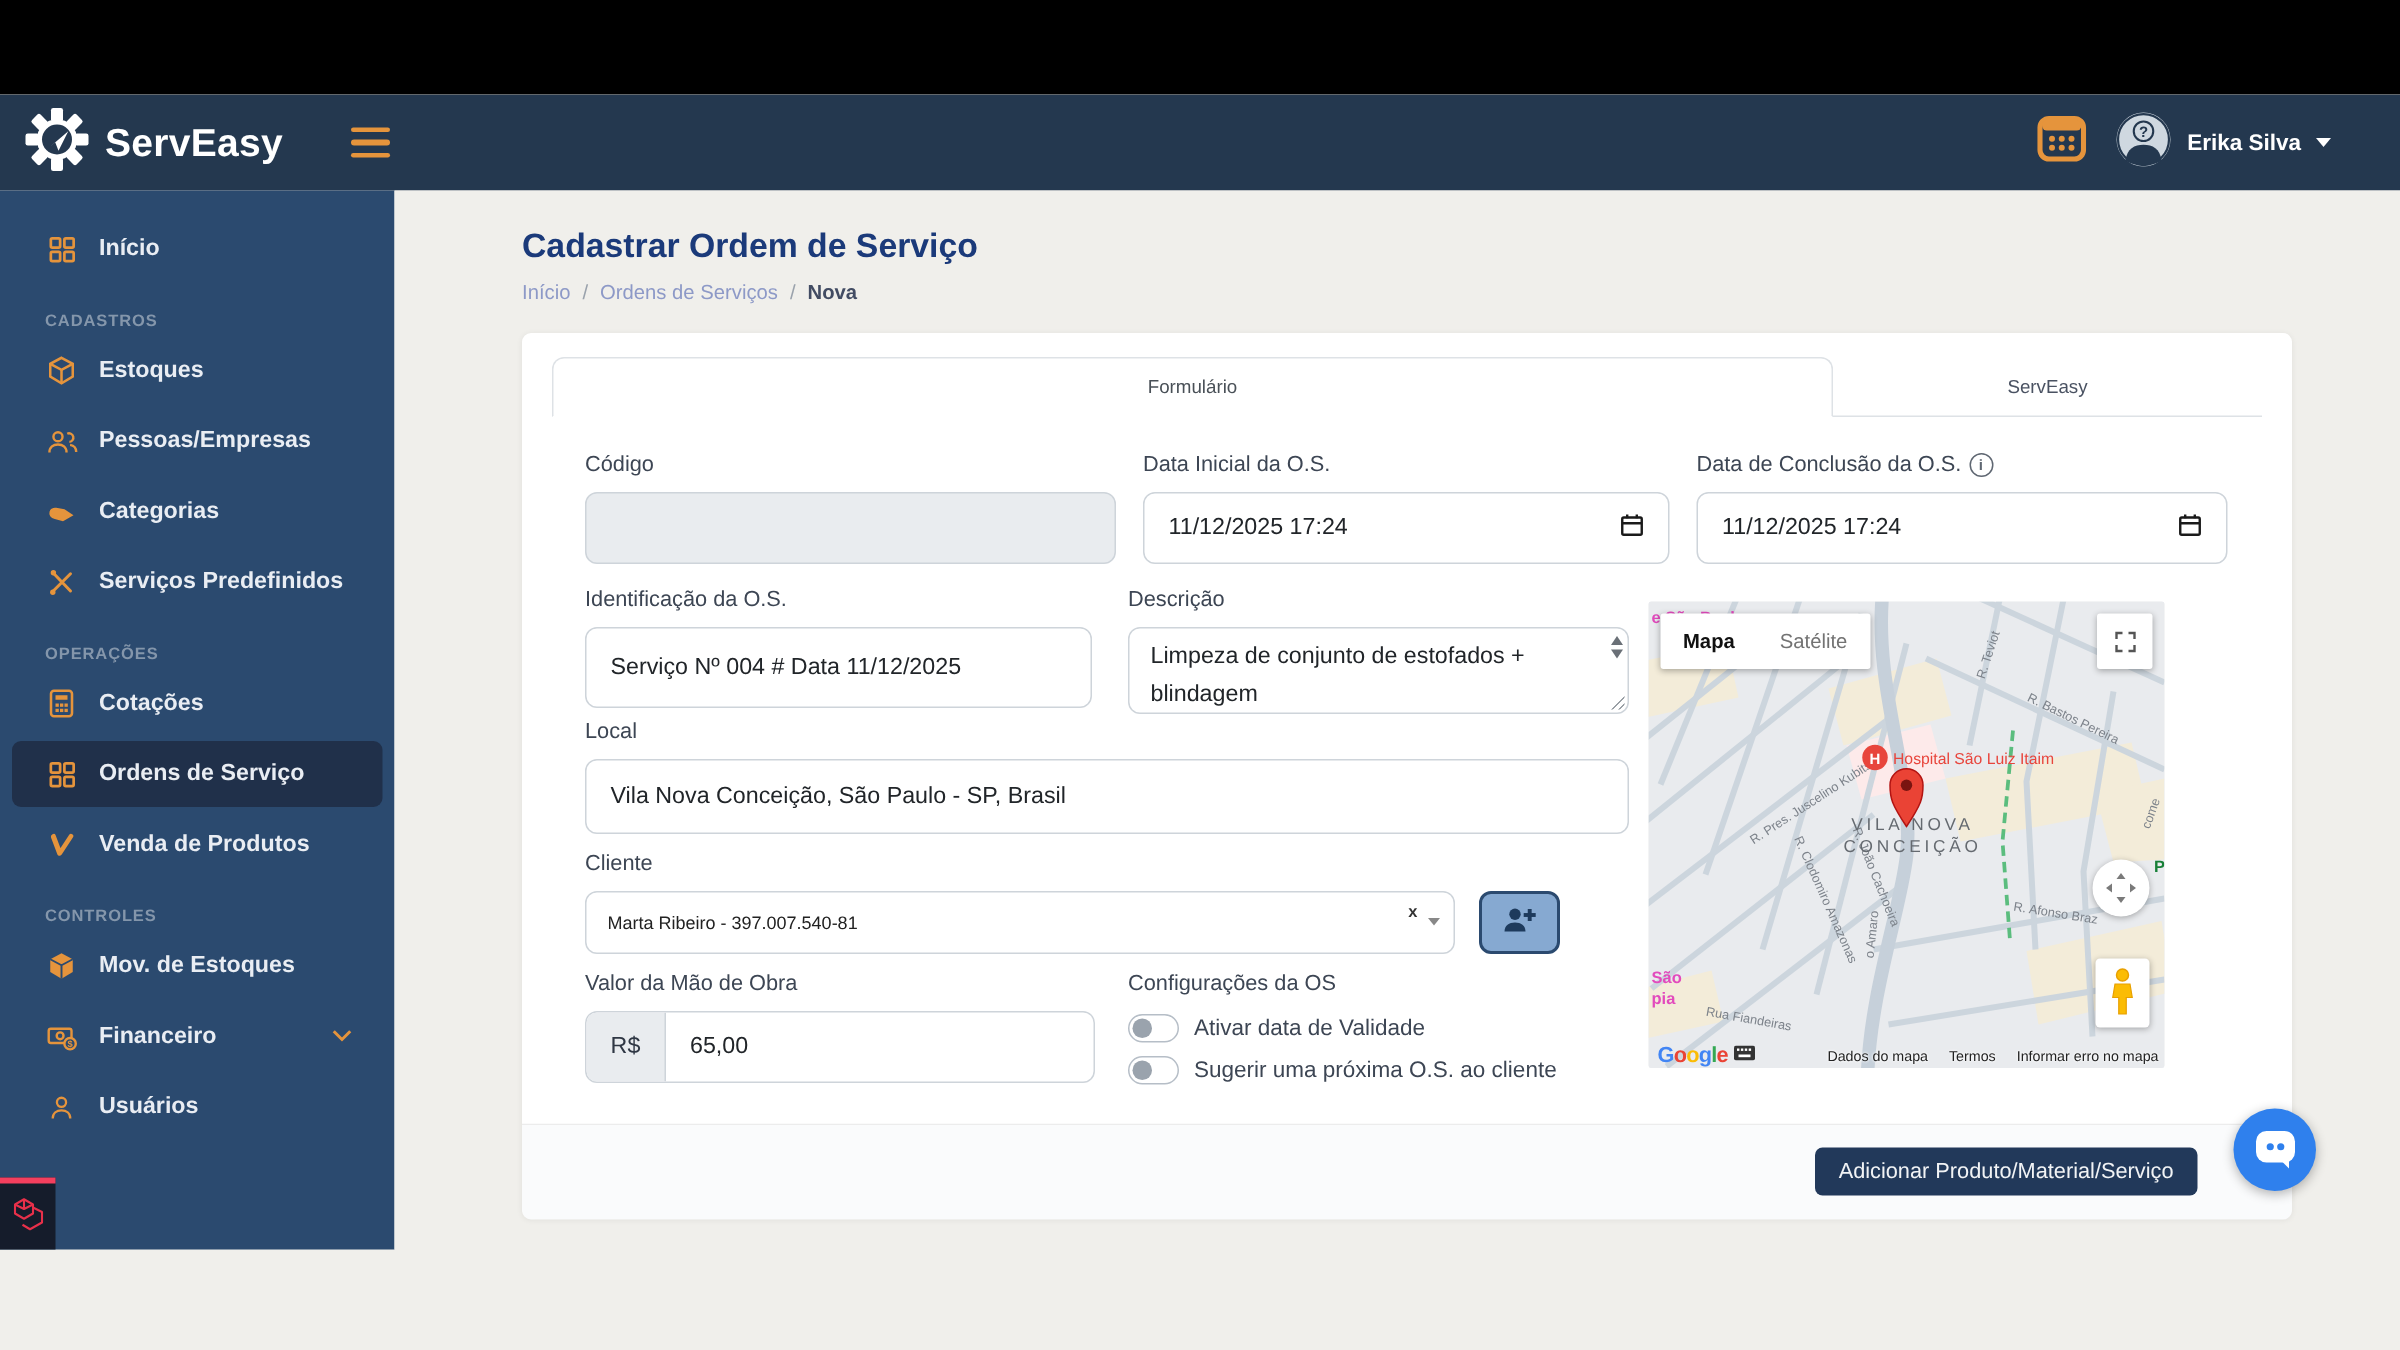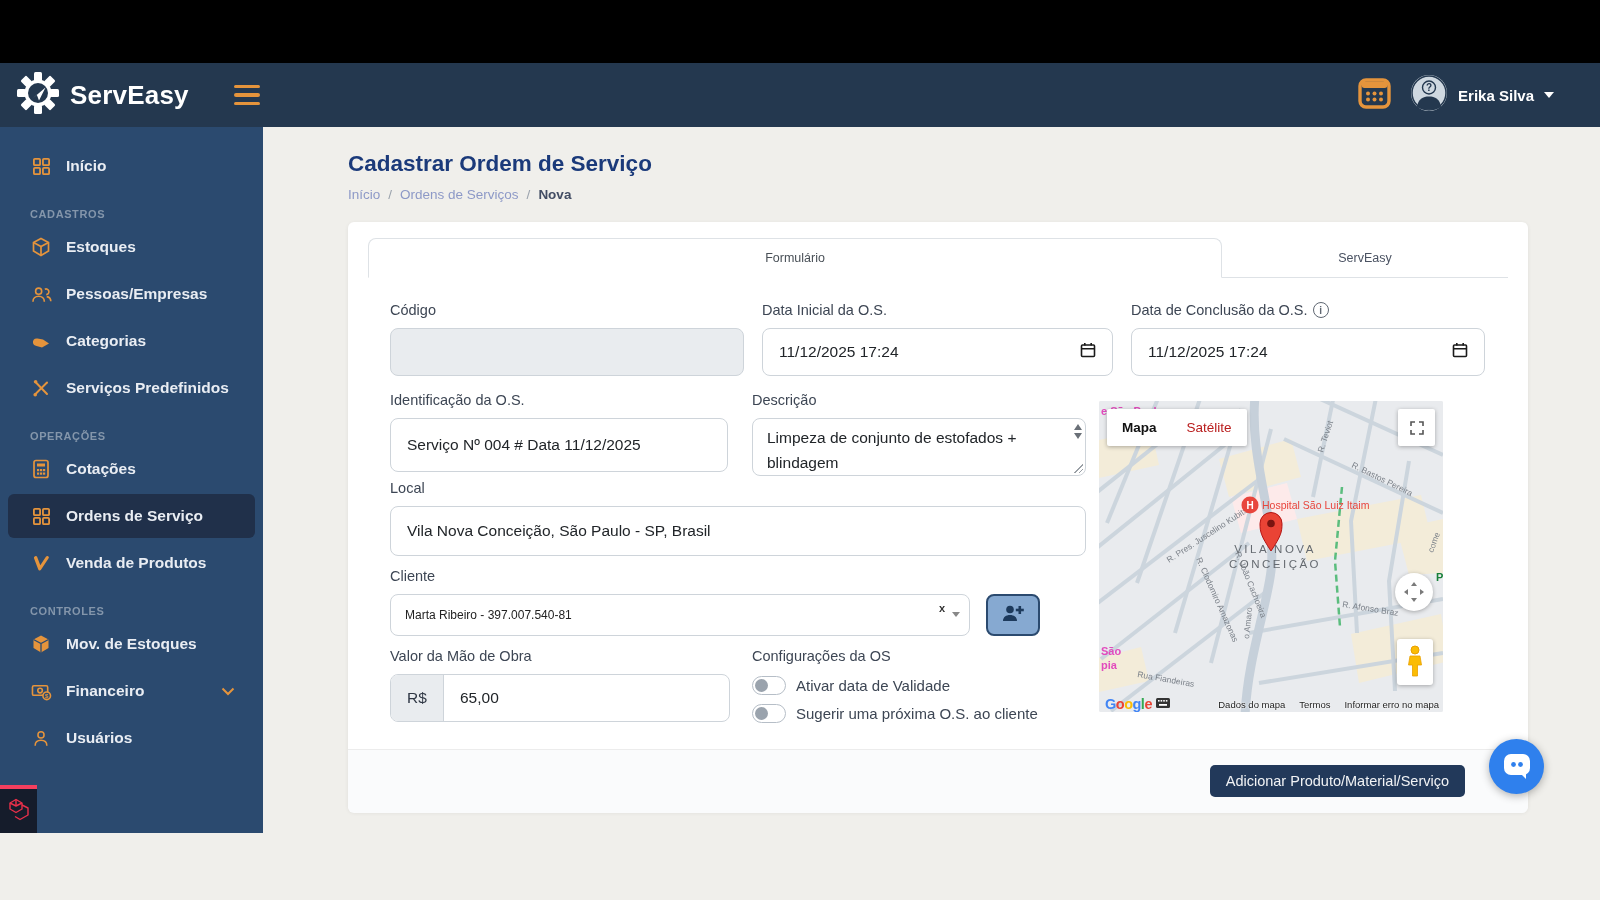--- a/index.html
+++ b/index.html
@@ -85,21 +85,21 @@
                border-radius:0 0 6px 6px;}
   .add-item-btn{position:absolute;top:15px;right:63px;height:32px;padding:0 16px;background:#22395a;color:#f1f3f5;
                 border:none;border-radius:5px;font-size:14.5px;font-family:inherit;cursor:pointer;}
 
   
   .map{position:absolute;left:751px;top:179px;width:344px;height:311px;background:#e9ebee;overflow:hidden;border-radius:2px;cursor:grab;}
   .map svg.base{position:absolute;left:0;top:0;}
   .map-toggle{position:absolute;top:8px;left:8px;height:37px;background:#fff;border-radius:2px;display:flex;
               box-shadow:0 1px 4px rgba(0,0,0,.3);font-size:13.5px;}
   .mt-map{padding:0 15px;line-height:37px;font-weight:700;color:#111;cursor:pointer;}
-  .mt-sat{padding:0 15px;line-height:37px;color:#b91c1c;cursor:pointer;}
+  .mt-sat{padding:0 15px;line-height:37px;color:#737373;cursor:pointer;}
   .map-fs{position:absolute;top:8px;right:8px;width:37px;height:37px;background:#fff;border-radius:2px;
           box-shadow:0 1px 4px rgba(0,0,0,.3);display:flex;align-items:center;justify-content:center;cursor:pointer;}
   .map-pan{position:absolute;top:172px;right:10px;width:38px;height:38px;border-radius:50%;background:#fff;
            box-shadow:0 1px 4px rgba(0,0,0,.3);display:flex;align-items:center;justify-content:center;cursor:pointer;}
   .map-peg{position:absolute;top:238px;right:10px;width:36px;height:46px;border-radius:3px;background:#fff;
            box-shadow:0 1px 4px rgba(0,0,0,.3);display:flex;align-items:center;justify-content:center;cursor:pointer;}
   .map-footer{position:absolute;left:0;right:0;bottom:0;height:16px;display:flex;align-items:flex-end;font-size:9.5px;color:#222;}
   .glogo{margin:0 4px 0 6px;font-size:14.5px;font-weight:600;letter-spacing:-.5px;display:flex;}
   .glogo span:nth-child(1){color:#4285F4}.glogo span:nth-child(2){color:#EA4335}
   .glogo span:nth-child(3){color:#FBBC05}.glogo span:nth-child(4){color:#4285F4}

